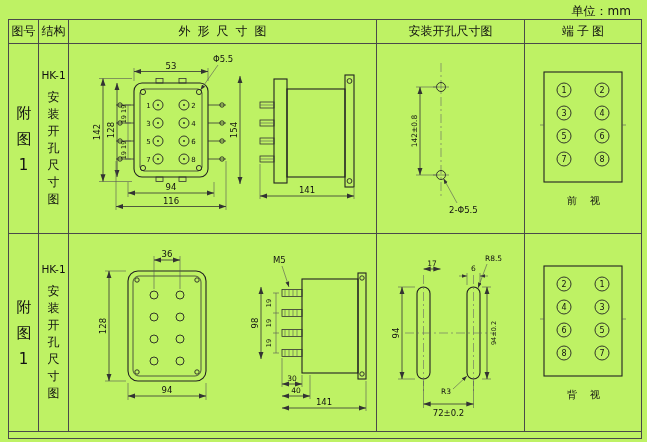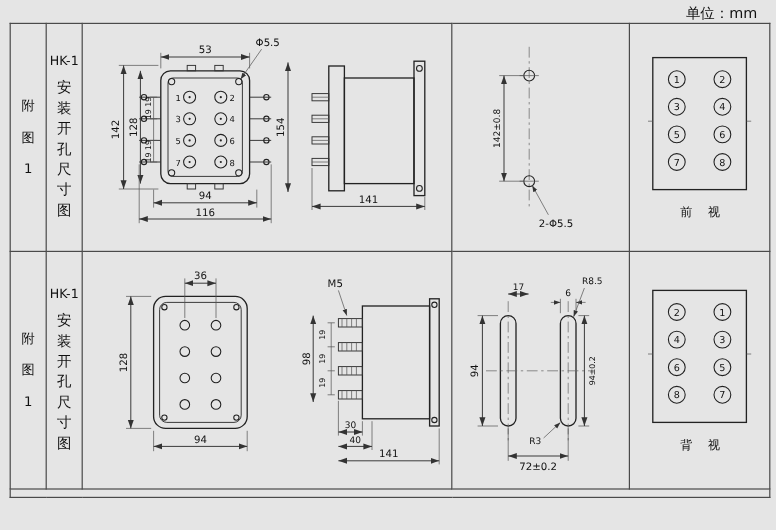--- a/index.html
+++ b/index.html
@@ -1,25 +1,25 @@
 <!DOCTYPE html>
 <html><head>
 <meta charset="utf-8">
 <style>
   *{box-sizing:border-box}
   html,body{margin:0;padding:0}
   body{width:647px;height:442px;background:#ffffff;font-family:"DejavU Sans","DejaVu Sans","Liberation Sans",sans-serif;color:#1a1a1a}
-  .page{position:relative;width:647px;height:442px;background:#e5e5e5;overflow:hidden}
+  .page{position:relative;width:647px;height:442px;background:#bef264;overflow:hidden}
   .unit{position:absolute;top:3px;right:16px;font-size:12px;color:#111}
   table.spec{position:absolute;left:8px;top:19px;border-collapse:collapse;table-layout:fixed}
   .spec td{border:1px solid #4a4a4a;padding:0;text-align:center;vertical-align:middle;font-size:12px;color:#111}
   tr.hdr td{height:24px}
   td.sp{letter-spacing:7px;text-indent:7px}
   td.sp2{letter-spacing:3px;text-indent:3px}
-  .figno{width:14px;margin:0 auto;word-break:break-all;line-height:26px;font-size:11px}
+  .figno{width:14px;margin:0 auto;word-break:break-all;line-height:26px;font-size:15px}
   .structure-wrap{padding:4px 0}
   .model{font-size:10.5px;margin-bottom:8px}
   .vtext{width:14px;margin:0 auto;word-break:break-all;line-height:17px;font-size:12px}
   tr.foot td{height:7px}
   svg.draw{display:block;margin:0 auto}
   .out{fill:none;stroke:#222;stroke-width:1.1}
   .ln{fill:none;stroke:#333;stroke-width:0.8}
   .thin{fill:none;stroke:#555;stroke-width:0.6}
   .cl{fill:none;stroke:#666;stroke-width:0.6;stroke-dasharray:9 3 2 3}
   .hole{fill:none;stroke:#222;stroke-width:0.9}
@@ -49,20 +49,27 @@
   <table class="spec">
     <colgroup>
       <col style="width:30px">
         <col style="width:30px">
         <col style="width:308px">
         <col style="width:148px">
         <col style="width:117px">
     </colgroup>
 
     <tbody>
+        <tr class="hdr">
+      <td>图号</td>
+      <td>结构</td>
+      <td class="sp">外形尺寸图</td>
+      <td>安装开孔尺寸图</td>
+      <td class="sp2">端子图</td>
+    </tr>
 
     <tr style="height:190px">
       <td>
         <div class="figno">附图1</div>
       </td>
       <td>
         <div class="structure-wrap">
           <div class="model">HK-1</div>
           <div class="vtext">安装开孔尺寸图</div>
         </div>

